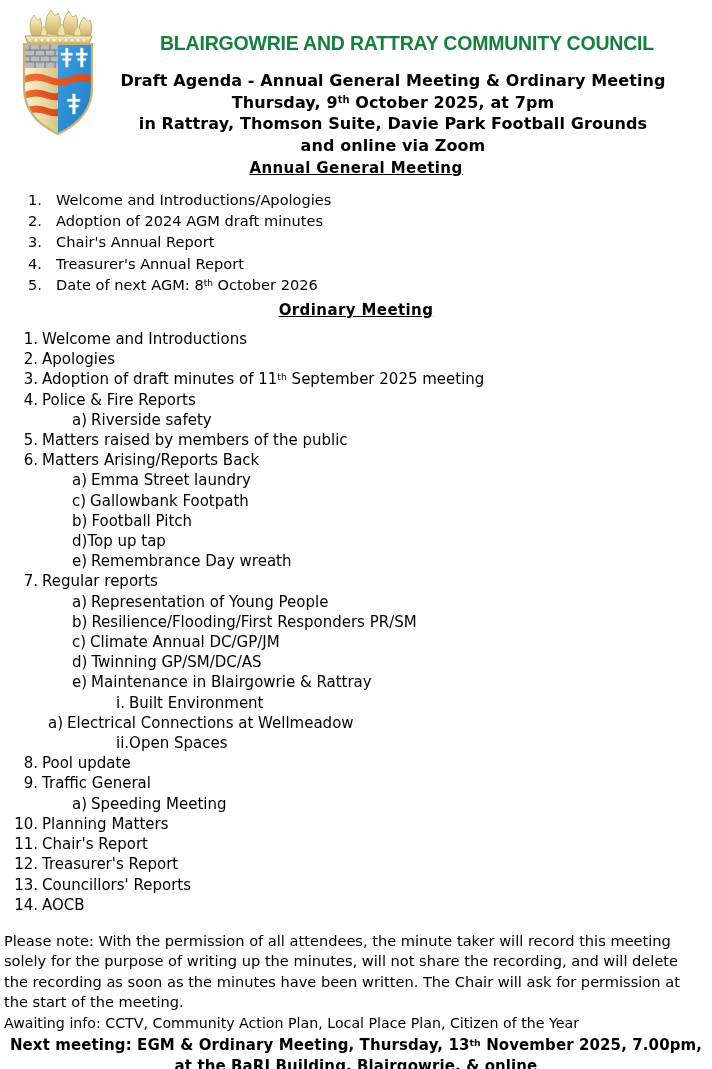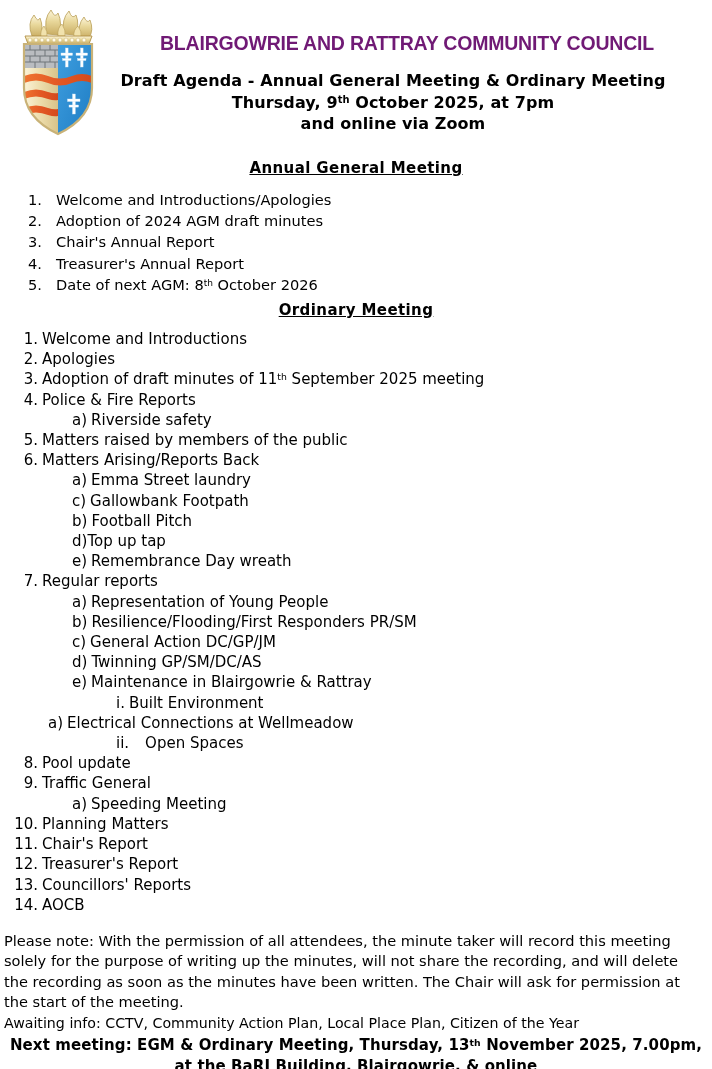--- a/index.html
+++ b/index.html
@@ -31,21 +31,21 @@
   .org-title {
     position: absolute;
     left: 110px;
     top: 32px;
     width: 594px;
     text-align: center;
     font-family: "Liberation Sans", sans-serif;
     font-weight: bold;
     font-size: 19.5px;
     letter-spacing: -0.2px;
-    color: #701a75;
+    color: #15803d;
     line-height: 22px;
   }
   .subhead {
     position: absolute;
     left: 94px;
     top: 70px;
     width: 598px;
     text-align: center;
     font-family: "DejaVu Sans", sans-serif;
     font-weight: bold;
@@ -248,20 +248,21 @@
         <path d="M14 38 L82 38 L82 82 Q82 112 48 128 Q14 112 14 82 Z" fill="none" stroke="#c9b277" stroke-width="2.2"></path>
       </g>
     </svg>
   </div>
 
   <div class="org-title">BLAIRGOWRIE AND RATTRAY COMMUNITY COUNCIL</div>
 
   <div class="subhead">
     <div>Draft Agenda - Annual General Meeting &amp; Ordinary Meeting</div>
     <div><span>Thursday, 9</span><sup>th</sup><span> October 2025, at 7pm</span></div>
+    <div>in Rattray, Thomson Suite, Davie Park Football Grounds</div>
     <div>and online via Zoom</div>
   </div>
 </div>
 
 <div class="section-heading agm-heading">Annual General Meeting</div>
 <ul class="agm-list" id="agm-list">
     <li><span class="num">1.</span><span>Welcome and Introductions/Apologies</span></li>
     <li><span class="num">2.</span><span>Adoption of 2024 AGM draft minutes</span></li>
     <li><span class="num">3.</span><span>Chair's Annual Report</span></li>
     <li><span class="num">4.</span><span>Treasurer's Annual Report</span></li>
@@ -278,26 +279,26 @@
     <li class="lvl-1"><span class="num">5.</span><span>Matters raised by members of the public</span></li>
     <li class="lvl-1"><span class="num">6.</span><span>Matters Arising/Reports Back</span></li>
     <li class="lvl-2"><span class="num" style="width: auto; position: static; margin-right: 4px;">a)</span><span>Emma Street laundry</span></li>
     <li class="lvl-2"><span class="num" style="width: auto; position: static; margin-right: 4px;">c)</span><span>Gallowbank Footpath</span></li>
     <li class="lvl-2"><span class="num" style="width: auto; position: static; margin-right: 4px;">b)</span><span>Football Pitch</span></li>
     <li class="lvl-2"><span class="num" style="width: auto; position: static; margin-right: 0px;">d)</span><span>Top up tap</span></li>
     <li class="lvl-2"><span class="num" style="width: auto; position: static; margin-right: 4px;">e)</span><span>Remembrance Day wreath</span></li>
     <li class="lvl-1"><span class="num">7.</span><span>Regular reports</span></li>
     <li class="lvl-2"><span class="num" style="width: auto; position: static; margin-right: 4px;">a)</span><span>Representation of Young People</span></li>
     <li class="lvl-2"><span class="num" style="width: auto; position: static; margin-right: 4px;">b)</span><span>Resilience/Flooding/First Responders PR/SM</span></li>
-    <li class="lvl-2"><span class="num" style="width: auto; position: static; margin-right: 4px;">c)</span><span>General Action DC/GP/JM</span></li>
+    <li class="lvl-2"><span class="num" style="width: auto; position: static; margin-right: 4px;">c)</span><span>Climate Annual DC/GP/JM</span></li>
     <li class="lvl-2"><span class="num" style="width: auto; position: static; margin-right: 4px;">d)</span><span>Twinning GP/SM/DC/AS</span></li>
     <li class="lvl-2"><span class="num" style="width: auto; position: static; margin-right: 4px;">e)</span><span>Maintenance in Blairgowrie &amp; Rattray</span></li>
     <li class="lvl-3"><span class="num" style="width: auto; position: static; margin-right: 4px;">i.</span><span>Built Environment</span></li>
     <li class="lvl-4"><span class="num" style="width: auto; position: static; margin-right: 4px;">a)</span><span>Electrical Connections at Wellmeadow</span></li>
-    <li class="lvl-3"><span class="num" style="width: auto; position: static; margin-right: 16px;">ii.</span><span>Open Spaces</span></li>
+    <li class="lvl-3"><span class="num" style="width: auto; position: static; margin-right: 0;">ii.</span><span>Open Spaces</span></li>
     <li class="lvl-1"><span class="num">8.</span><span>Pool update</span></li>
     <li class="lvl-1"><span class="num">9.</span><span>Traffic General</span></li>
     <li class="lvl-2"><span class="num" style="width: auto; position: static; margin-right: 4px;">a)</span><span>Speeding Meeting</span></li>
     <li class="lvl-1"><span class="num">10.</span><span>Planning Matters</span></li>
     <li class="lvl-1"><span class="num">11.</span><span>Chair's Report</span></li>
     <li class="lvl-1"><span class="num">12.</span><span>Treasurer's Report</span></li>
     <li class="lvl-1"><span class="num">13.</span><span>Councillors' Reports</span></li>
     <li class="lvl-1"><span class="num">14.</span><span>AOCB</span></li>
   </ul>
 

